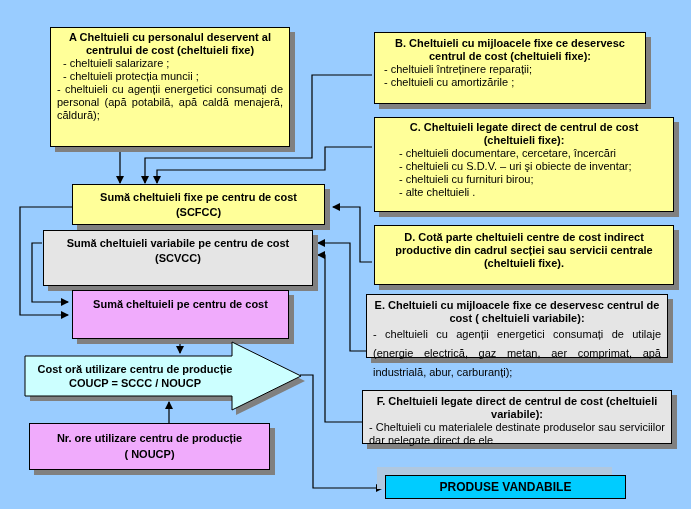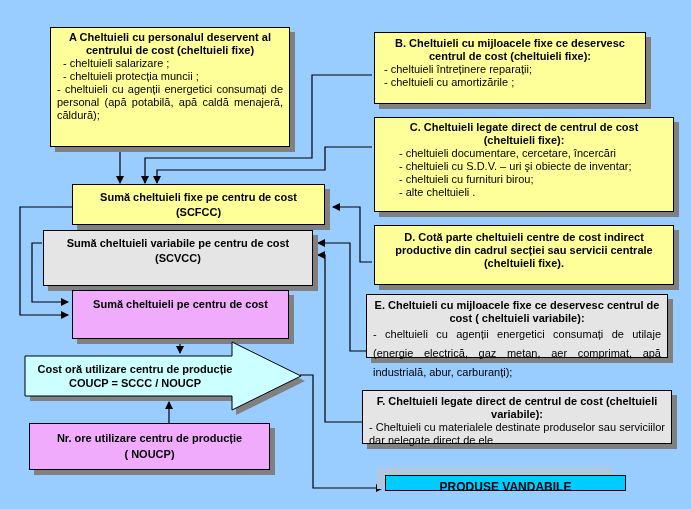--- a/index.html
+++ b/index.html
@@ -114,15 +114,15 @@
   <span style="display:block">Cost oră utilizare centru de producție</span>
   <span style="display:block">COUCP = SCCC / NOUCP</span>
 </div>
 
 <div class="box green center" style="left:29px;top:423px;width:241px;height:47px;padding:6px 16px;line-height:16px;">
   <span style="display:block">Nr. ore utilizare centru de producție</span>
   <span style="display:block">( NOUCP)</span>
 </div>
 
 <div style="position:absolute;left:377px;top:467px;width:235px;height:22px;background:#b0c8e0;"></div>
-<div class="box cyan center" style="left:385px;top:475px;width:241px;height:16px;line-height:22px;font-size:12px;box-shadow:none;">
+<div class="box cyan center" style="left:385px;top:475px;width:241px;height:24px;line-height:22px;font-size:12px;box-shadow:none;">
   <span>PRODUSE VANDABILE</span>
 </div>
 
 </body></html>

